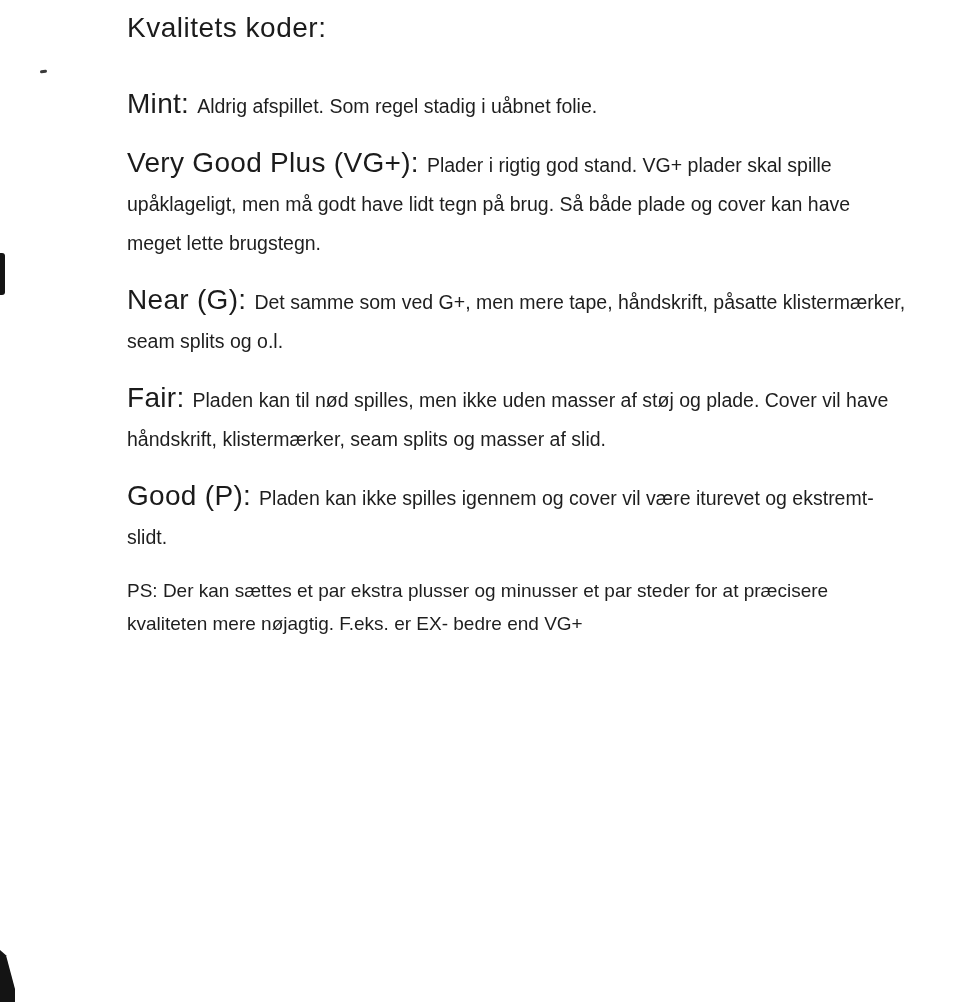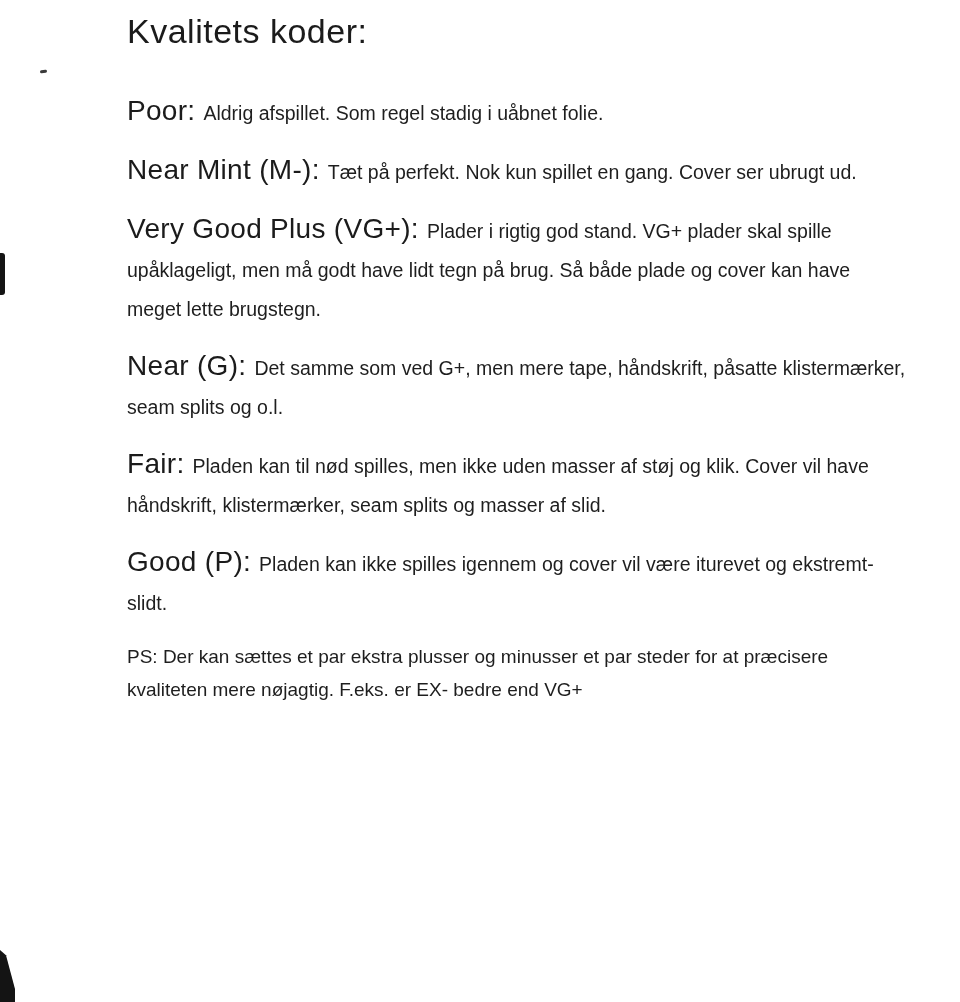--- a/index.html
+++ b/index.html
@@ -16,21 +16,21 @@
     color: #1f1f1f;
     -webkit-font-smoothing: antialiased;
   }
   .page {
     position: absolute;
     top: 12px;
     left: 127px;
     right: 52px;
   }
   .doc-title {
-    font-size: 34px;
+    font-size: 28px;
     font-weight: 400;
     letter-spacing: 0.5px;
     margin: 0 0 40px 0;
     color: #1b1b1b;
   }
   .entry {
     font-size: 19.5px;
     line-height: 39px;
     margin: 0 0 17px 0;
     color: #1e1e1e;
@@ -76,32 +76,31 @@
     clip-path: polygon(0 0, 40% 10%, 100% 75%, 100% 100%, 0 100%);
   }
 </style>
 </head>
 <body>
 
 <div class="page">
 
   <h1 class="doc-title">Kvalitets koder:</h1>
 
-  <p class="entry"><span class="term">Poor:</span><span class="desc">Aldrig afspillet. Som regel stadig i uåbnet folie.</span></p>
+  <p class="entry"><span class="term">Mint:</span><span class="desc">Aldrig afspillet. Som regel stadig i uåbnet folie.</span></p>
 
-  <p class="entry"><span class="term">Near Mint (M-):</span><span class="desc">Tæt på perfekt. Nok kun spillet en gang. Cover ser ubrugt ud.</span></p>
 
 
   <p class="entry"><span class="term">Very Good Plus (VG+):</span><span class="desc">Plader i rigtig god stand. VG+ plader skal spille upåklageligt, men må godt have lidt tegn på brug. Så både plade og cover kan have meget lette brugstegn.</span></p>
 
 
 
   <p class="entry"><span class="term">Near (G):</span><span class="desc">Det samme som ved G+, men mere tape, håndskrift, påsatte klistermærker, seam splits og o.l.</span></p>
 
-  <p class="entry"><span class="term">Fair:</span><span class="desc">Pladen kan til nød spilles, men ikke uden masser af støj og klik. Cover vil have håndskrift, klistermærker, seam splits og masser af slid.</span></p>
+  <p class="entry"><span class="term">Fair:</span><span class="desc">Pladen kan til nød spilles, men ikke uden masser af støj og plade. Cover vil have håndskrift, klistermærker, seam splits og masser af slid.</span></p>
 
   <p class="entry"><span class="term">Good (P):</span><span class="desc">Pladen kan ikke spilles igennem og cover vil være iturevet og ekstremt- slidt.</span></p>
 
   <p class="ps">PS: Der kan sættes et par ekstra plusser og minusser et par steder for at præcisere kvaliteten mere nøjagtig. F.eks. er EX- bedre end VG+</p>
 
 </div>
 
 <div class="mark mark-dash"></div>
 <div class="mark mark-edge"></div>
 <div class="mark mark-corner"></div>

